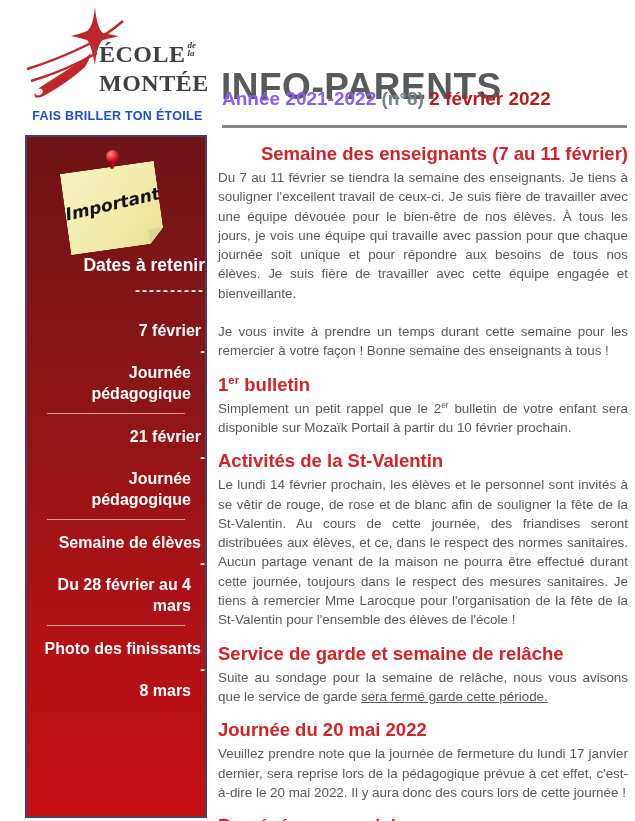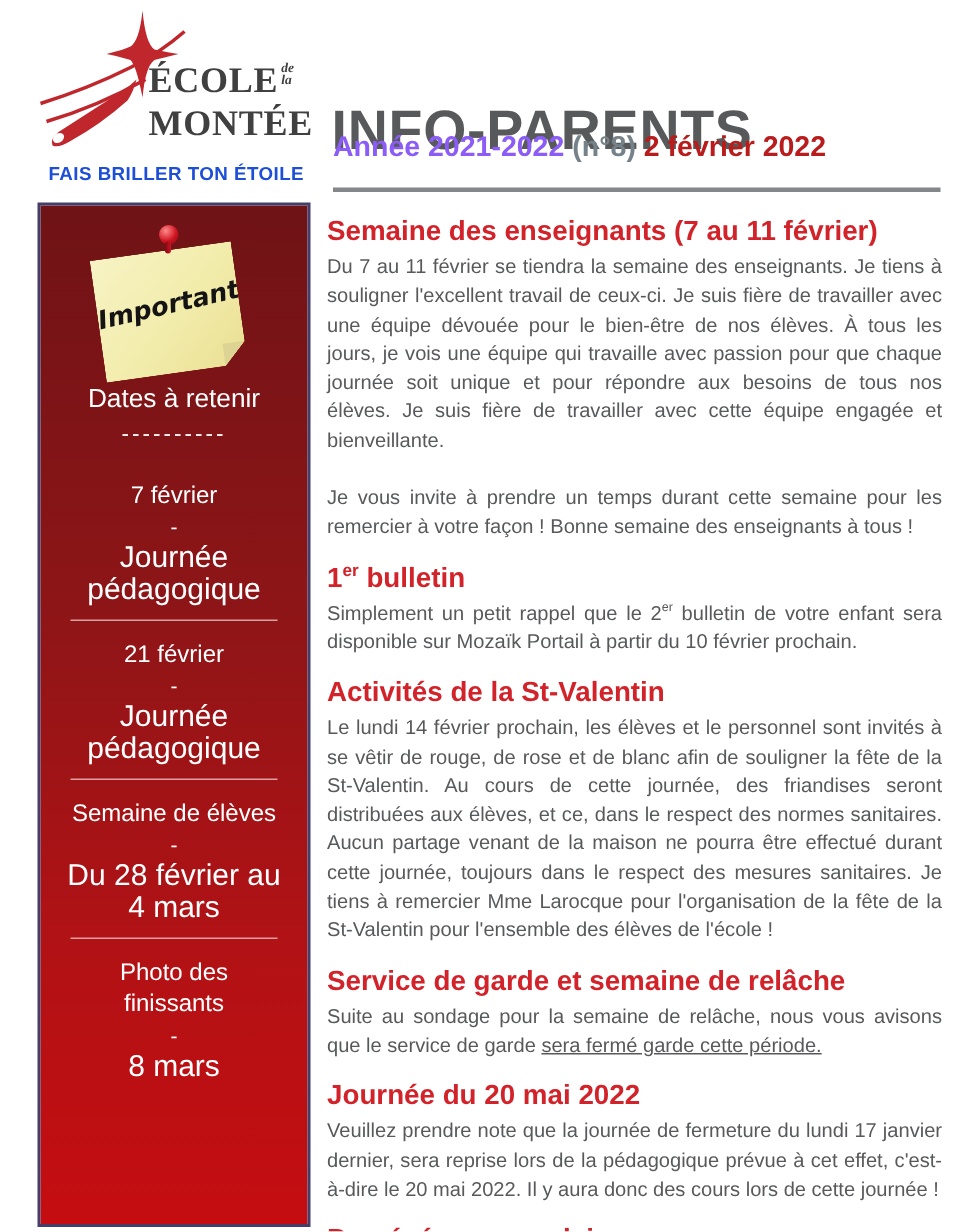--- a/index.html
+++ b/index.html
@@ -31,34 +31,34 @@
     transform:rotate(-8deg);
     box-shadow:3px 5px 7px rgba(40,0,0,0.45);
     clip-path:polygon(0 0,100% 0,100% calc(100% - 15px),calc(100% - 15px) 100%,0 100%); }
   .note-label { display:block; margin-top:27px; text-align:center; font-size:17px; font-style:italic; font-weight:bold; color:#141414; transform:rotate(-5deg); font-family:"DejaVu Sans", sans-serif; }
   .note-fold { position:absolute; right:0; bottom:0; width:15px; height:15px; background:linear-gradient(135deg,#ddd494 50%, rgba(0,0,0,0) 50%); }
   .pin { position:absolute; left:79px; top:13px; width:13px; height:13px; border-radius:50%;
     background:radial-gradient(circle at 35% 30%, #ff8a8a, #d01522 55%, #7c0a12); z-index:3; }
   .pin::after { content:""; position:absolute; left:4px; top:11px; width:4px; height:8px;
     background:linear-gradient(90deg,#7c0a12,#d01522); border-radius:2px; }
 
-  .sb-content { position:absolute; left:0; top:118px; width:100%; text-align:center; color:#ffffff; font-weight:normal; }
+  .sb-content { position:absolute; left:0; top:118px; width:100%; text-align:right; color:#ffffff; font-weight:bold; }
   .sb-heading { font-size:17.5px; }
   .sb-dashes { font-size:15px; letter-spacing:2px; margin-top:5px; }
   .sb-entry { margin-top:12px; }
   .sb-entry.first { margin-top:22px; }
-  .sb-date { font-size:16px; line-height:21px; padding:0 20px; }
+  .sb-date { font-size:16px; line-height:21px; padding:0 4px; }
   .sb-dash { font-size:14px; line-height:17px; margin:2px 0; }
-  .sb-label { font-size:20px; line-height:21px; padding:0 14px; }
+  .sb-label { font-size:16px; line-height:21px; padding:0 14px; }
   .sb-sep { width:78%; margin:9px auto 11px auto; border-top:1px solid rgba(255,235,235,0.65); }
 
   
   .main { position:absolute; left:218px; top:143px; width:410px; }
   .section h2 { margin:13px 0 3px 0; font-size:18.5px; line-height:22px; color:#d2232a; font-weight:bold; }
-  .section.first h2 { margin-top:0; }
+  .section.first h2 { margin-top:0;text-align:right; }
   .section p { margin:0; font-size:13.4px; line-height:19.3px; color:#58595b; text-align:justify; }
   .section p + p { margin-top:19px; }
   .sup { font-size:62%; vertical-align:super; line-height:0; }
   .ul { text-decoration:underline; }
 </style>
 </head>
 <body>
 
 <div class="page">
 

